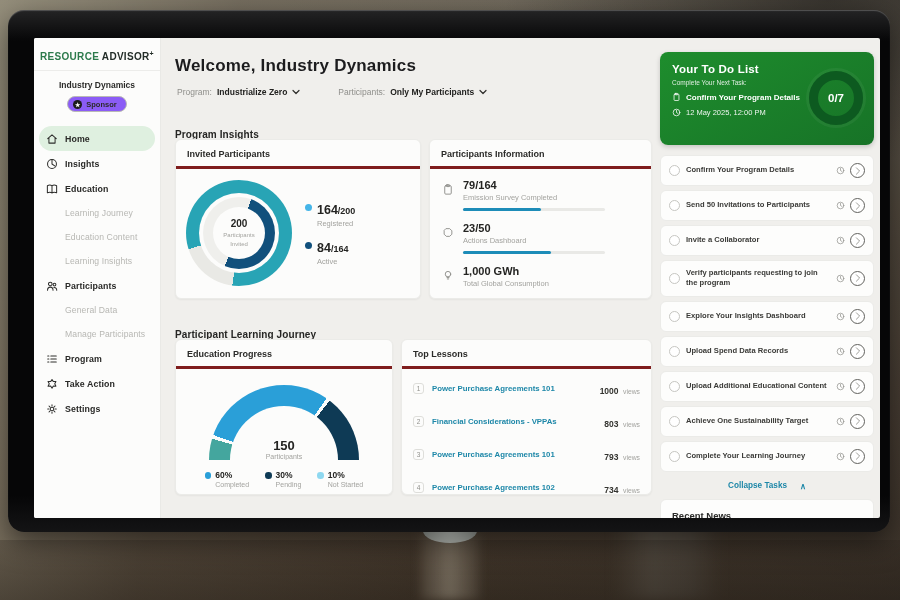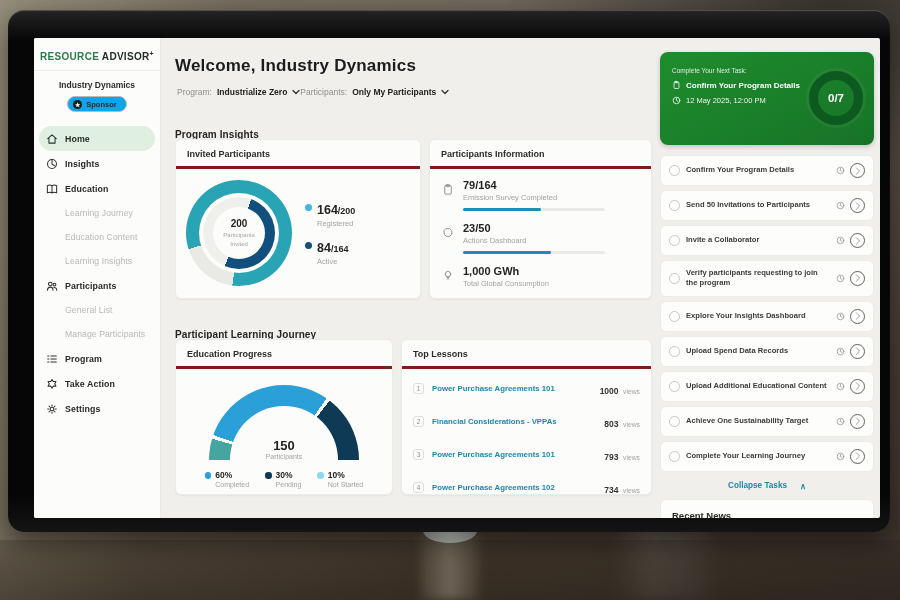--- a/index.html
+++ b/index.html
@@ -28,37 +28,37 @@
     background: linear-gradient(180deg,#242425 0%,#060607 6%,#060607 93%,#141415 100%);
     box-shadow: 0 10px 28px rgba(0,0,0,.5), inset 0 1px 1px rgba(255,255,255,.22); }
   .screen { position:absolute; left:26px; top:28px; width:846px; height:480px; background:#f0efec; overflow:hidden; border-radius:2px; }
 
   
   .sidebar { position:absolute; left:0; top:0; width:127px; height:100%; background:#fcfcfb; border-right:1px solid #e9e9e6; padding-top:8px; }
   .logo { text-align:center; font-size:10px; font-weight:bold; letter-spacing:.3px; padding:4px 0 8px; border-bottom:1px solid #ececea; }
   .logo .g { color:#2c7a4b; } .logo .d { color:#232d28; } .logo .sup { font-size:7px; vertical-align:super; color:#232d28; }
   .org { text-align:center; font-size:8.5px; font-weight:bold; color:#2b2b29; margin-top:9px; }
   .sponsor { display:flex; align-items:center; gap:4px; width:fit-content; margin:6px auto 10px; padding:2.5px 9px 2.5px 5px;
-    border:1px solid #b9b9b5; border-radius:10px; font-size:7.5px; font-weight:bold; color:#2b2b29; background:#0ea5e9; }
+    border:1px solid #b9b9b5; border-radius:10px; font-size:7.5px; font-weight:bold; color:#2b2b29; background:#8b5cf6; }
   .spdot { width:9px; height:9px; border-radius:50%; background:#1c1c1c; display:inline-flex; align-items:center; justify-content:center; color:#fff; font-size:6px; }
   .nav { padding:4px 5px; }
   .nav-item { display:flex; align-items:center; height:25px; padding:0 7px; border-radius:14px; cursor:default; }
   .nav-item .ic { width:12px; height:12px; margin-right:7px; flex:0 0 12px; }
   .nav-item .lb { font-size:8.8px; font-weight:bold; color:#2a2a28; letter-spacing:.1px; }
   .nav-item.active { background:#dff0e0; }
   .nav-item.sub { height:24px; }
   .nav-item.sub .lb { font-weight:normal; color:#b7b7b3; margin-left:19px; font-size:8.6px; }
   svg.oline { fill:none; stroke:#2e2e2c; stroke-width:1.2; stroke-linecap:round; stroke-linejoin:round; }
   svg.wline { fill:none; stroke:#ffffff; stroke-width:1.2; stroke-linecap:round; stroke-linejoin:round; }
   svg.gline { fill:none; stroke:#8f8f8b; stroke-width:1.1; stroke-linecap:round; stroke-linejoin:round; }
 
   
   .main { position:absolute; left:141px; top:0; width:477px; height:100%; }
   .welcome { position:absolute; left:0; top:18px; font-size:17px; font-weight:bold; color:#1c1c1e; letter-spacing:.2px; }
-  .filters { position:absolute; left:2px; top:49px; display:flex; align-items:center; }
+  .filters { position:absolute; left:2px; top:49px; display:flex; gap:38px; align-items:center; }
   .filter { display:flex; align-items:center; gap:5px; }
   .flabel { font-size:8.5px; color:#8f8f8b; }
   .fvalue { font-size:8.5px; font-weight:bold; color:#222220; }
   .sechead { position:absolute; left:0; width:100%; display:flex; justify-content:space-between; align-items:center; }
   .sechead.s1 { top:77px; } .sechead.s2 { top:277px; }
   .sectitle { font-size:10px; font-weight:bold; color:#262624; letter-spacing:.1px; }
   .seclink { font-size:8.5px; font-weight:bold; color:#1d87a8; display:flex; align-items:center; gap:5px; cursor:pointer;margin-top:28px; }
   .seclink .arr { font-size:10px; }
 
   .card { position:absolute; background:#fcfcfb; border:1px solid #ebebe8; border-radius:6px; box-shadow:0 1px 2px rgba(0,0,0,.05); overflow:hidden; }
@@ -200,21 +200,21 @@
       </div>
       <div class="nav-item">
         <svg class="ic oline" viewBox="0 0 14 14">
               <circle cx="5" cy="4.6" r="2.1"></circle>
               <circle cx="9.9" cy="5.3" r="1.6"></circle>
               <path d="M1.8 12 C1.8 9.5 3.3 8.3 5 8.3 C6.7 8.3 8.2 9.5 8.2 12 M9.2 8.8 C11.2 8.6 12.5 9.8 12.5 12"></path>
             </svg>
         <span class="lb">Participants</span>
       </div>
       <div class="nav-item sub">
-        <span class="lb">General List</span>
+        <span class="lb">General Data</span>
       </div>
       <div class="nav-item sub">
         <span class="lb">Manage Participants</span>
       </div>
       <div class="nav-item">
         <svg class="ic oline" viewBox="0 0 14 14">
               <path d="M2 3.4 h1.4 M2 7 h1.4 M2 10.6 h1.4 M5.6 3.4 h6.4 M5.6 7 h6.4 M5.6 10.6 h6.4"></path>
             </svg>
         <span class="lb">Program</span>
       </div>
@@ -406,20 +406,21 @@
           <span class="ltitle">Power Purchase Agreements 102</span>
           <span class="lviews"><b>734</b> <span>views</span></span>
         </div>
 
       </div>
     </div>
   </div>
 
   <div class="rightcol">
     <div class="todo-hero">
+      <div class="tt">Your To Do List</div>
       <div class="st">Complete Your Next Task:</div>
       <div class="row">
         <svg class="wline" width="9" height="10" viewBox="0 0 14 14">
               <rect x="3.2" y="2.6" width="7.6" height="9.8" rx="1.2"></rect>
               <rect x="5" y="1.4" width="4" height="2.2" rx="0.8"></rect>
             </svg>
         <span class="task">Confirm Your Program Details</span>
       </div>
       <div class="row">
         <svg class="wline" width="9" height="9" viewBox="0 0 14 14">

